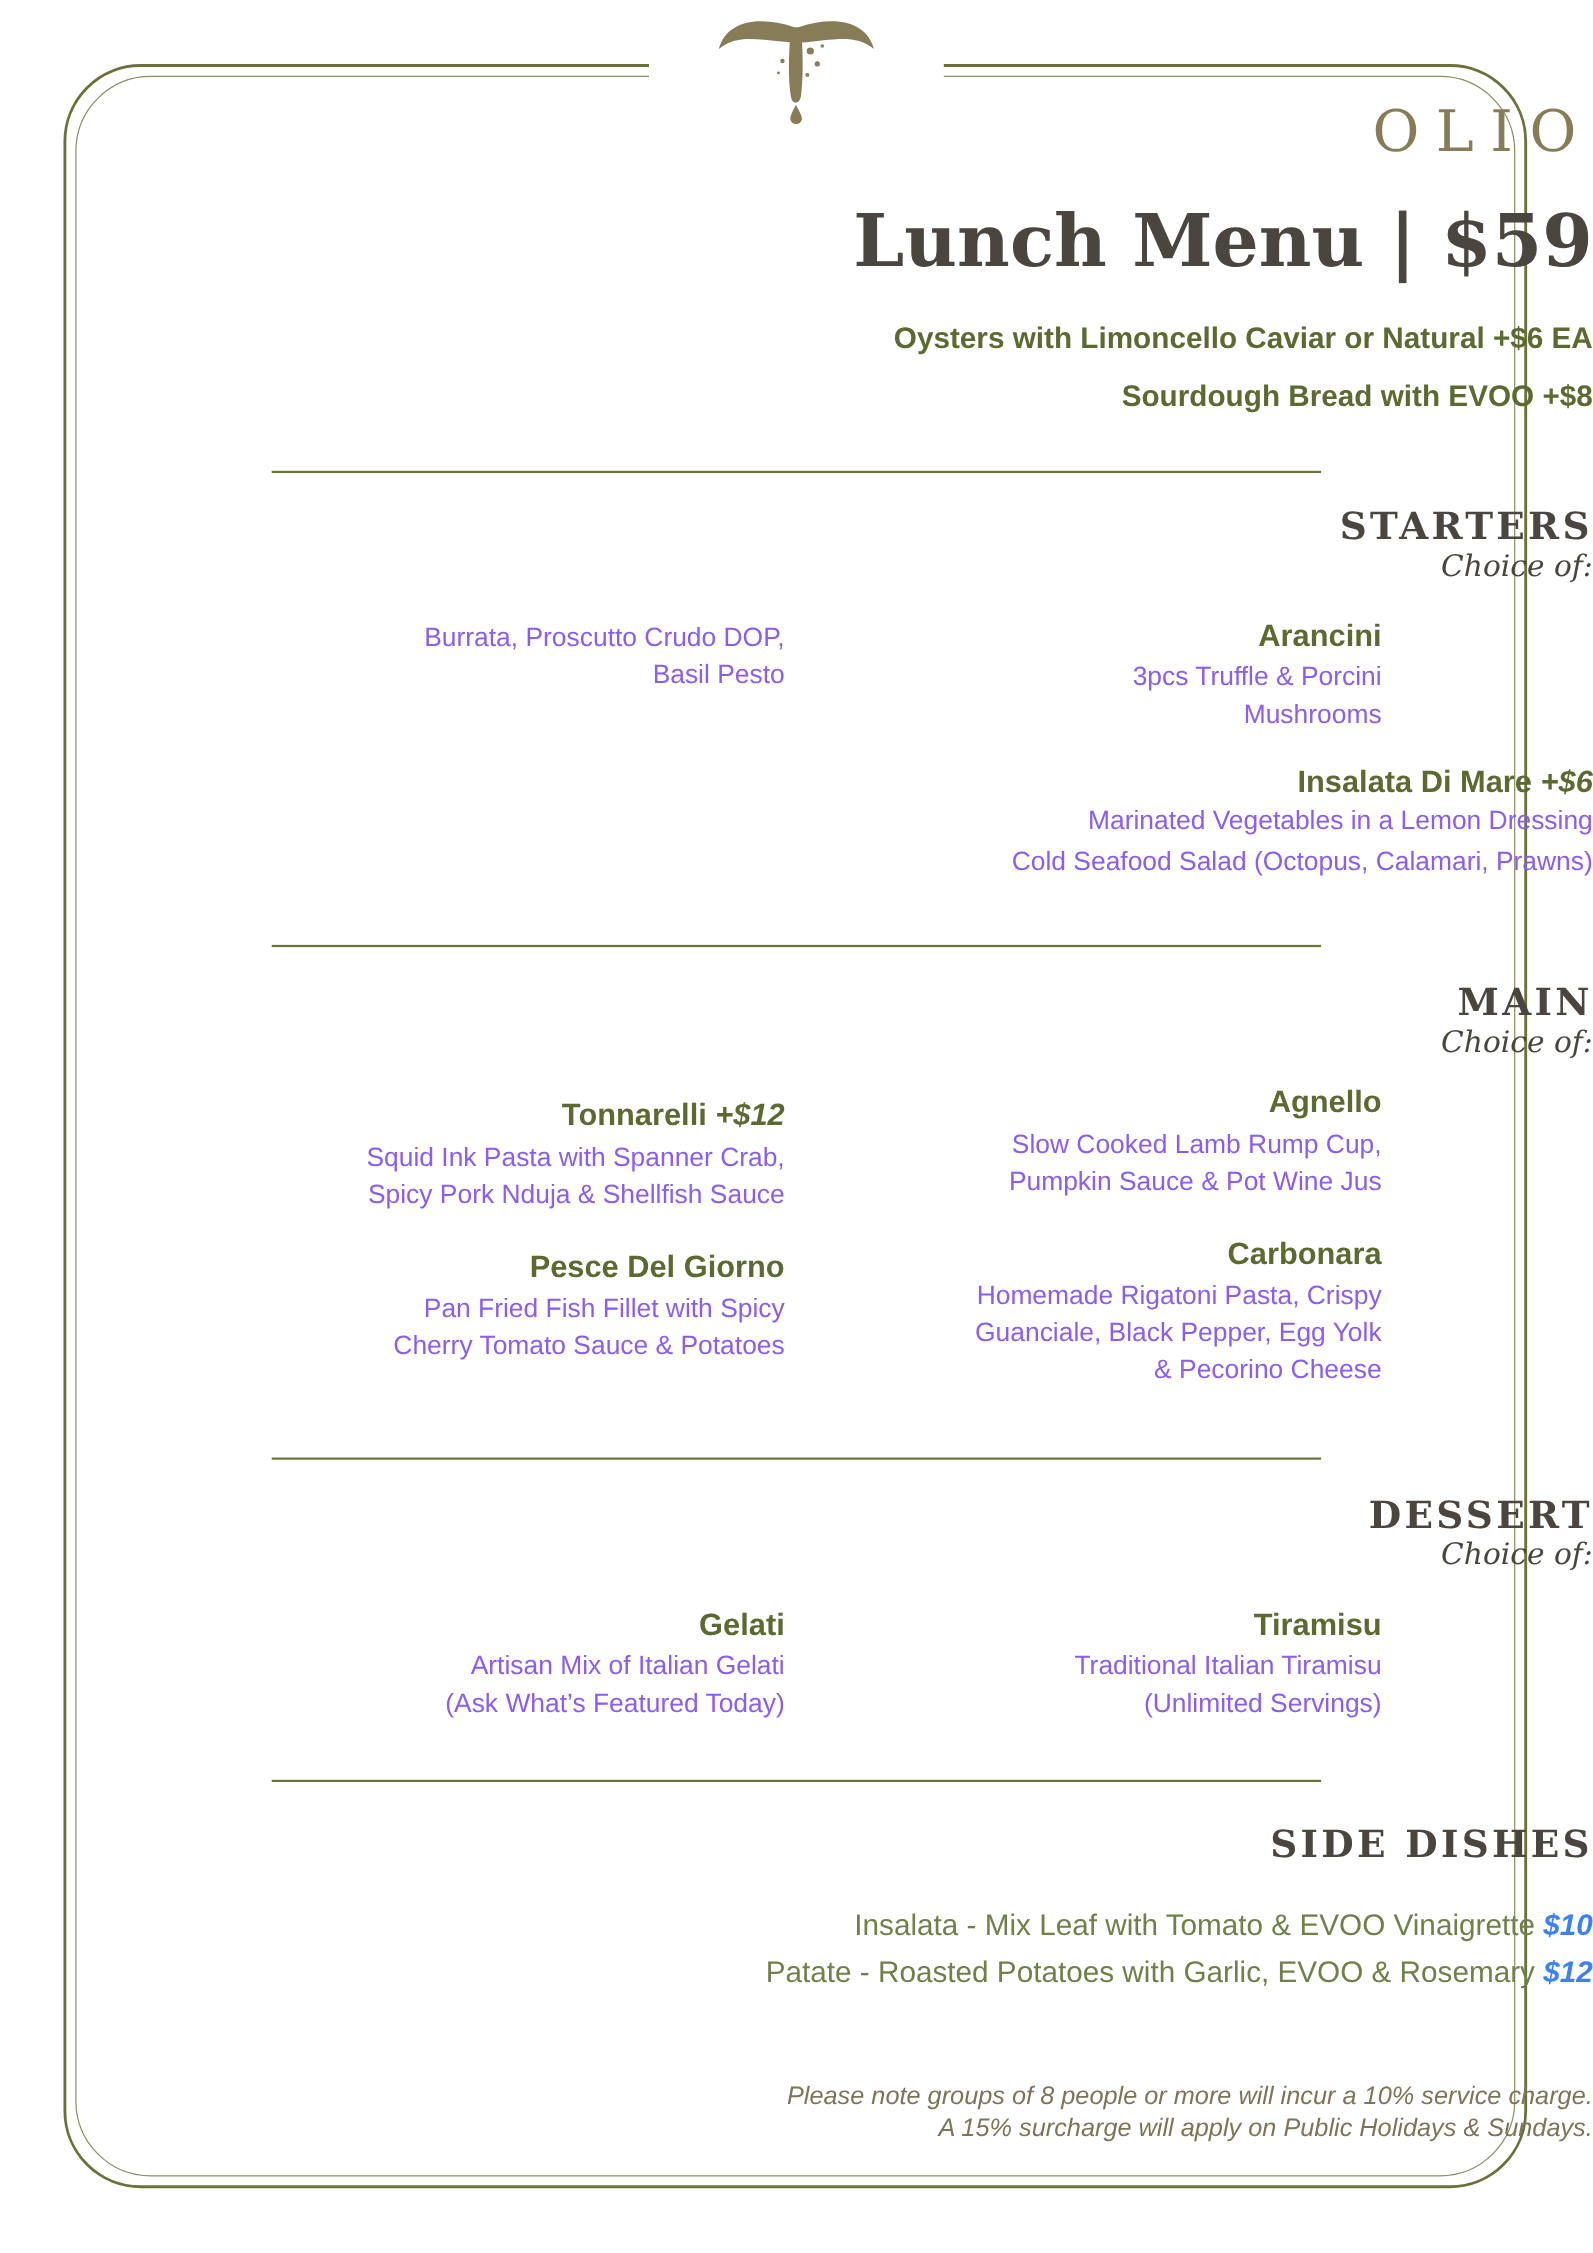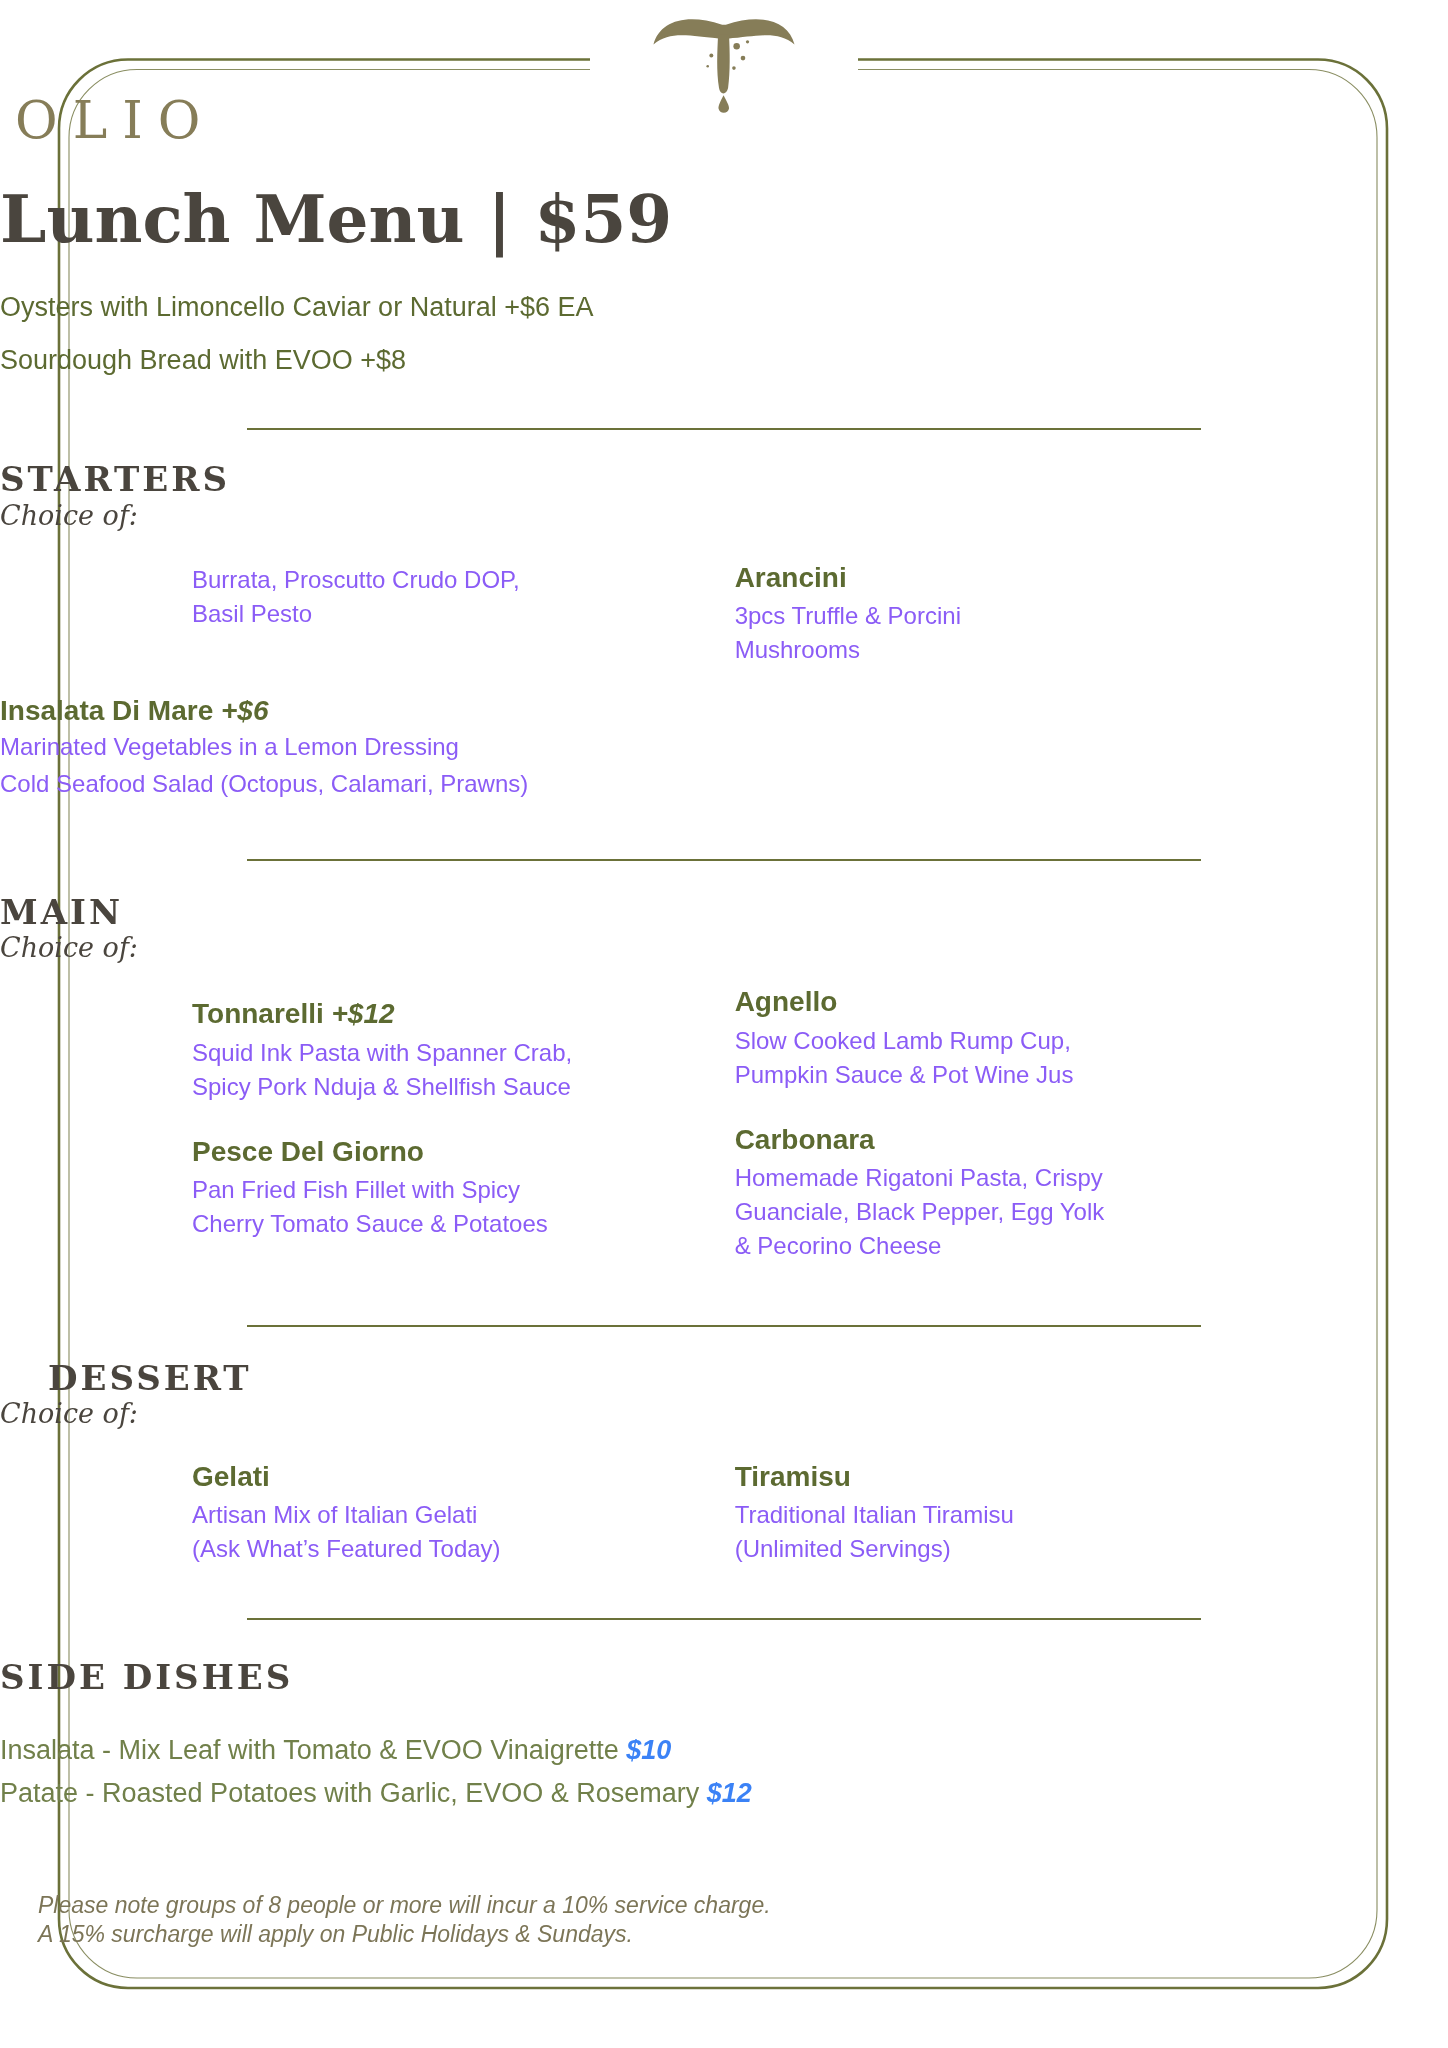--- a/index.html
+++ b/index.html
@@ -1,40 +1,40 @@
 <!DOCTYPE html>
 <html><head>
 <meta charset="utf-8">
 <style>
   html,body{margin:0;padding:0;}
   body{
     width:1448px;height:2048px;position:relative;background:#ffffff;
     font-family:"Liberation Sans",sans-serif;overflow:hidden;
   }
   .frame{position:absolute;left:0;top:0;pointer-events:none;}
-  .menu{position:relative;text-align:left;z-index:2;}
+  .menu{position:relative;text-align:right;z-index:2;}
 
   
   .logo-block{padding-top:12px;}
   .logo-icon{display:block;margin:0 auto;}
   .logo-name{
     font-family:"DejaVu Serif",serif;font-size:52px;color:#867d58;
     letter-spacing:15px;padding-left:15px;margin-top:-24px;line-height:1.1;
   }
   .logo-tagline{
     font-family:"DejaVu Serif",serif;font-size:15px;color:#867d58;
     letter-spacing:7px;padding-left:7px;margin-top:6px;
   }
 
   
   .page-title{
     font-family:"DejaVu Serif",serif;font-weight:bold;font-size:66px;
     color:#4a453e;margin-top:36px;line-height:1.05;letter-spacing:0px;
   }
-  .intro-line{font-size:27px;font-weight:normal;color:#5c6a31;margin-top:22px;}
+  .intro-line{font-size:27px;font-weight:bold;color:#5c6a31;margin-top:22px;}
   .intro-line.first{margin-top:38px;}
 
   .divider{width:954px;margin:52px auto 0;border:0;border-top:2.5px solid #6b7139;height:0;}
 
   
   .section-heading{
     font-family:"DejaVu Serif",serif;font-weight:bold;font-size:34px;
     color:#4a453e;letter-spacing:3px;margin-top:30px;line-height:1.15;
   }
   .choice-label{

